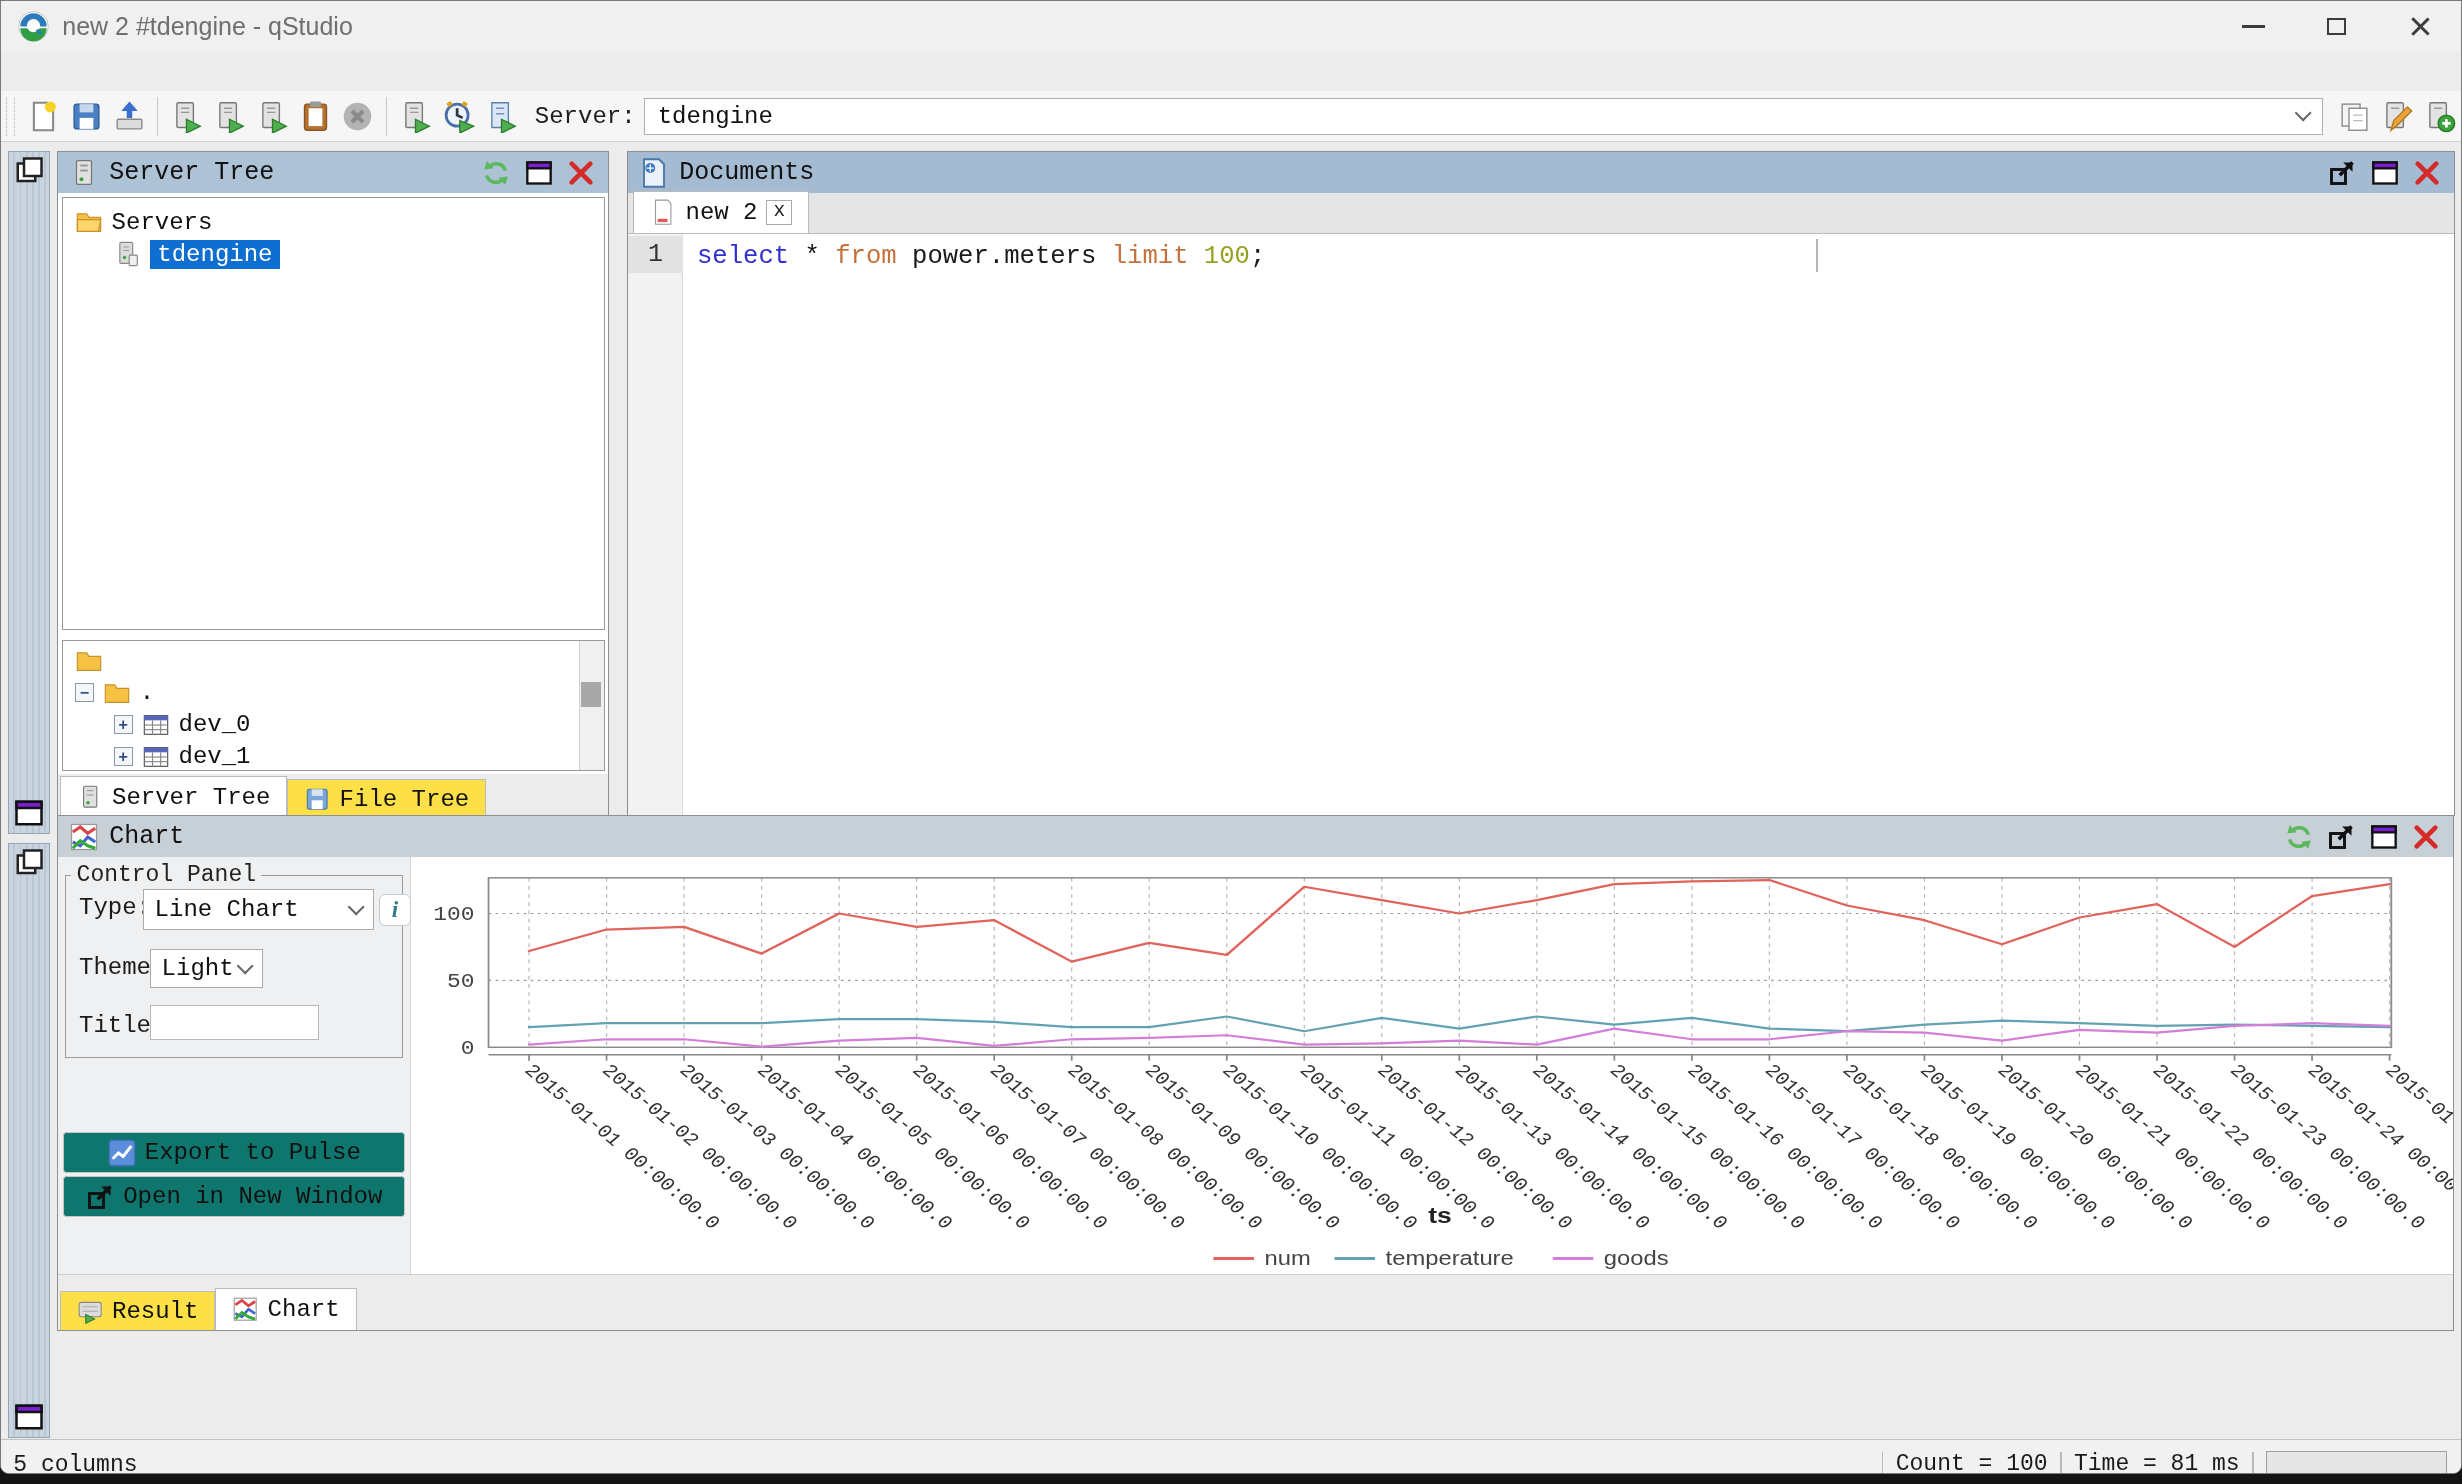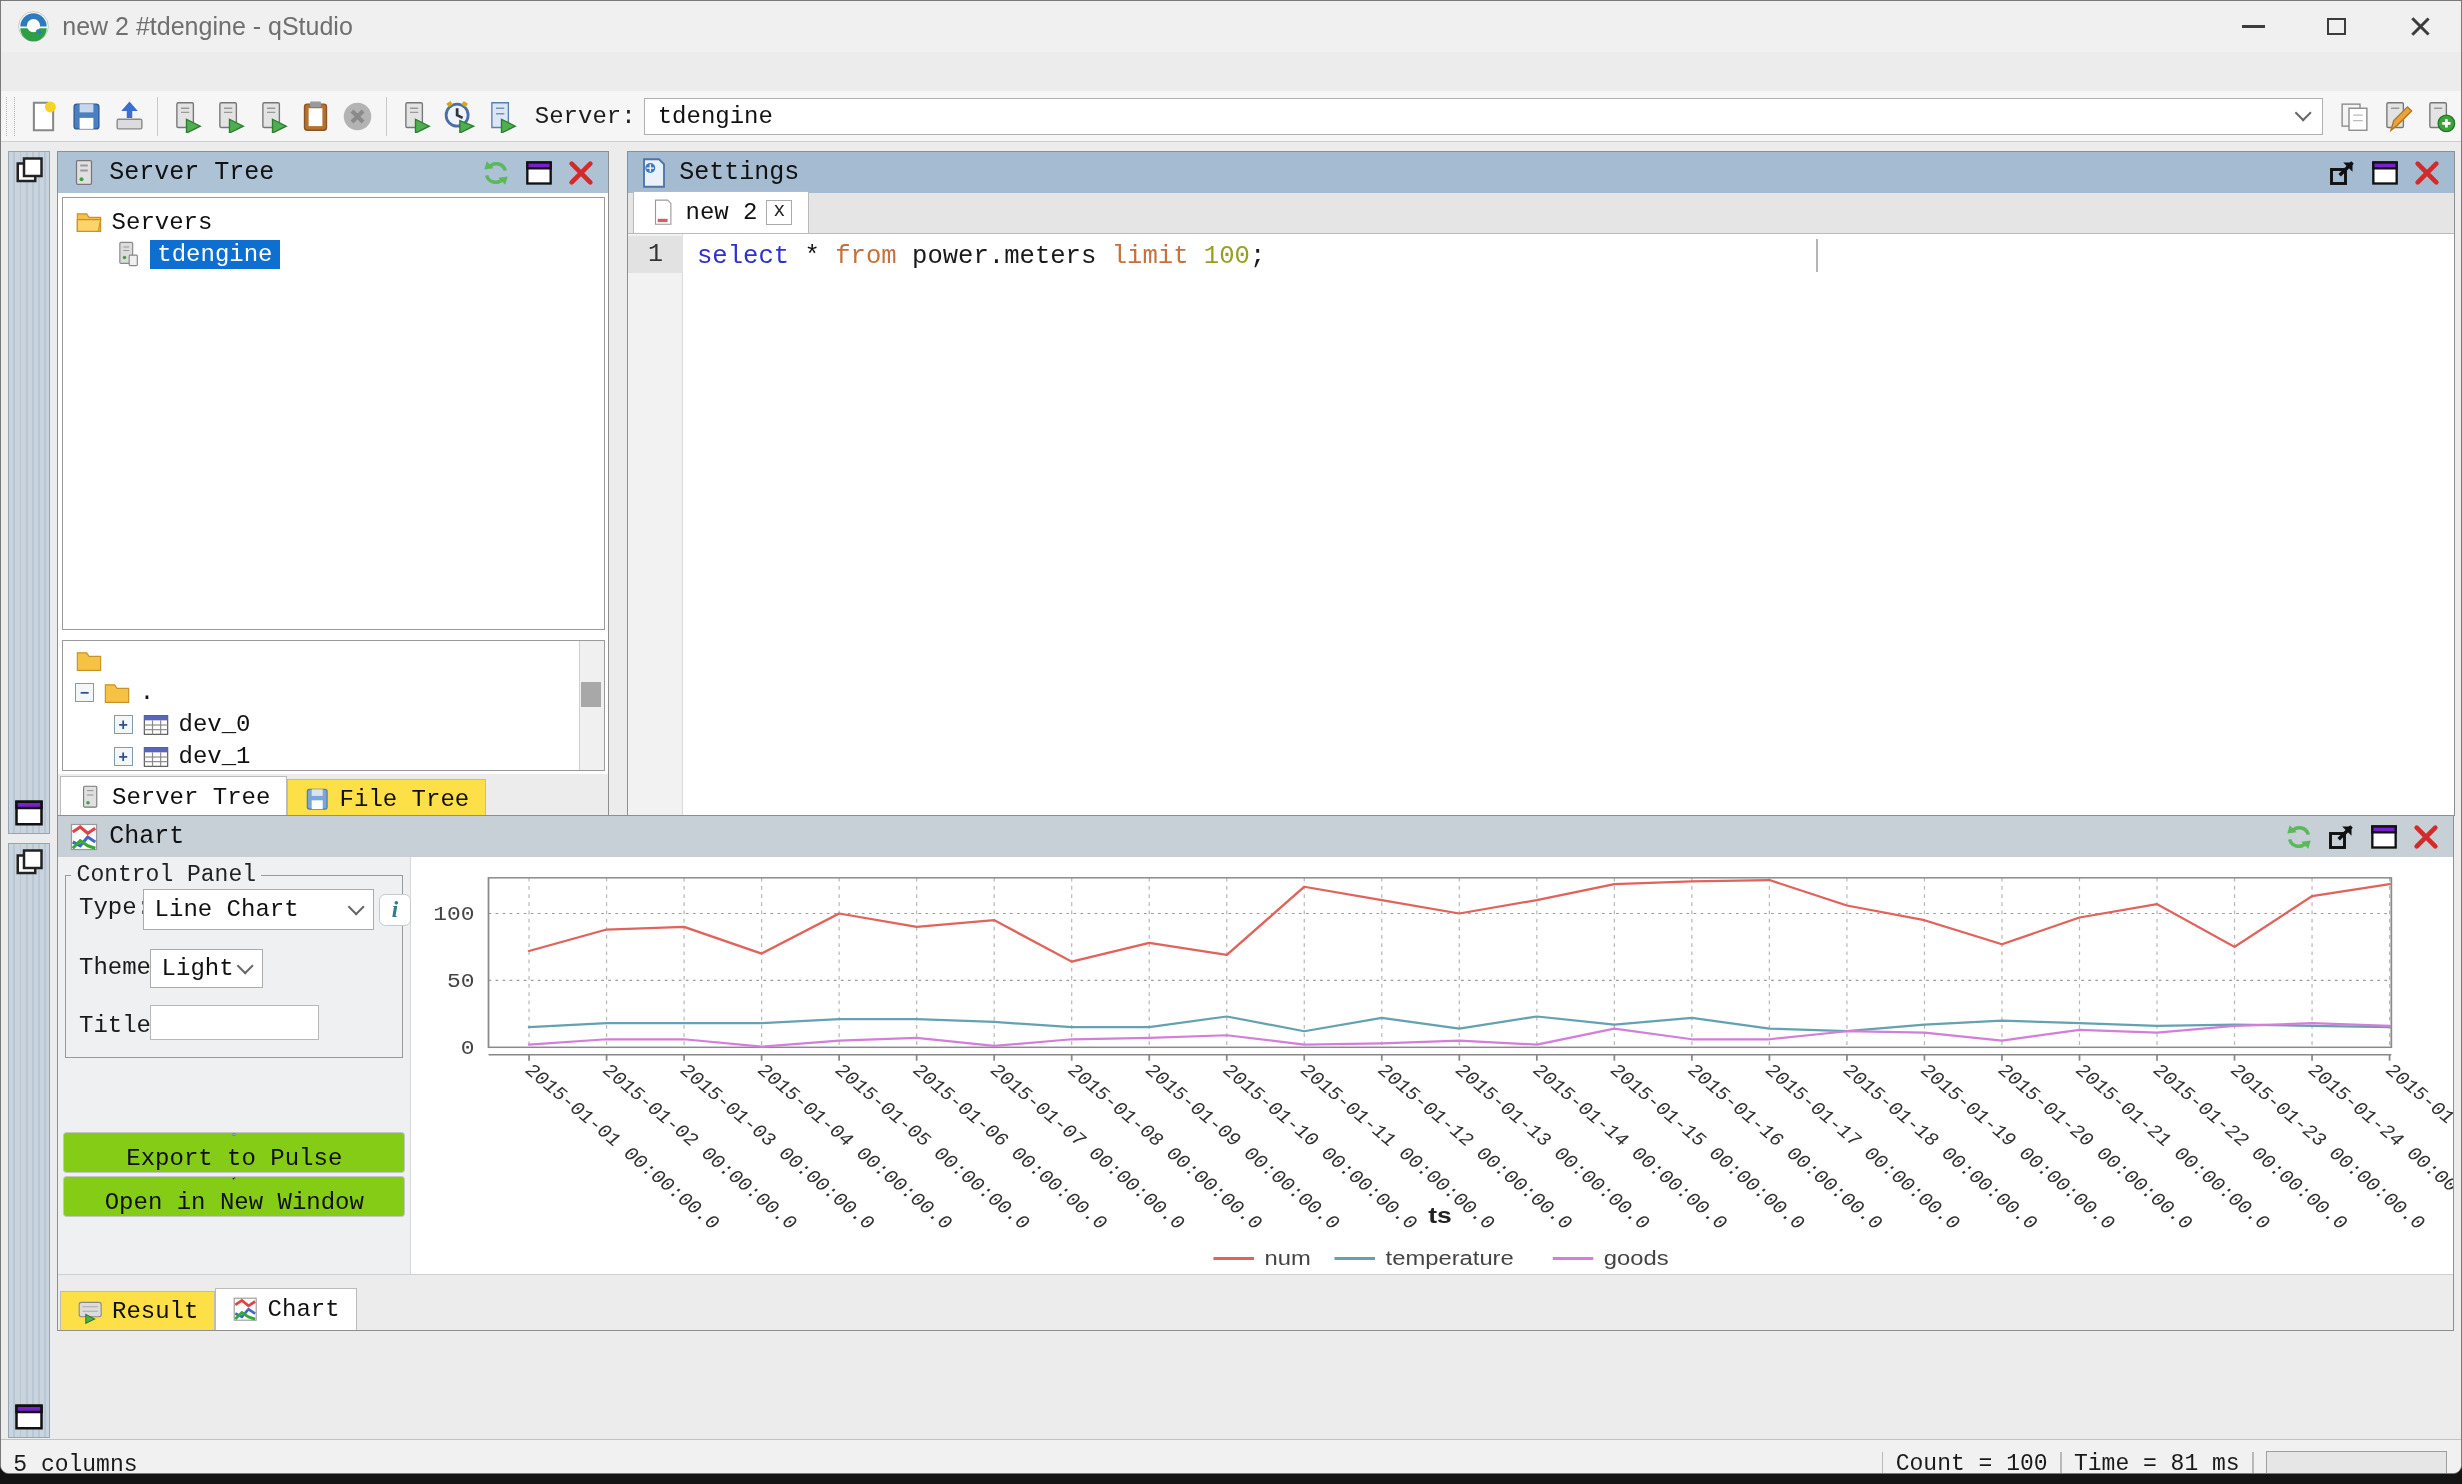--- a/index.html
+++ b/index.html
@@ -77,21 +77,21 @@
   
   .chart-body { flex:1; display:flex; min-height:0; }
   .ctrl { width:353px; background:#eef0f2; border-right:0.9px solid #d7d7d7; position:relative; font-family:"Liberation Mono",monospace; flex:none; }
   fieldset.cp { position:absolute; left:7px; top:5.3px; width:338px; height:196px; border:0.9px solid #9a9a9a; }
   fieldset.cp legend { font-size:23px; color:#222; padding:0 5.3px; margin-left:5.3px; font-family:"Liberation Mono",monospace; }
   .frow { position:absolute; display:flex; align-items:center; gap:0; }
   .flabel { font-size:24px; color:#1a1a1a; }
   .combo { background:#fff; border:0.9px solid #ababab; display:flex; align-items:center; padding:0 10.6px; font-size:24px; color:#111; }
   .txtinput { background:#fff; border:1.8px solid #b8b8b8; }
   .info-btn { width:32px; height:32px; border:0.9px solid #c3cbd0; border-radius:6.2px; background:#fff; display:flex; align-items:center; justify-content:center; font:bold italic 23px "Liberation Serif",serif; color:#2e7d8a; }
-  .cp-btn { position:absolute; left:5.3px; width:342px; height:41px; background:#84cc16; border:0.9px solid #c5c5c5; border-radius:3.5px; display:flex; align-items:center; justify-content:center; gap:9px; font-size:24px; color:#111; font-family:"Liberation Mono",monospace;flex-direction:column; }
+  .cp-btn { position:absolute; left:5.3px; width:342px; height:41px; background:#0f766e; border:0.9px solid #c5c5c5; border-radius:3.5px; display:flex; align-items:center; justify-content:center; gap:9px; font-size:24px; color:#111; font-family:"Liberation Mono",monospace; }
   .cp-btn svg { width:28px; height:28px; }
 
   .chart-area { flex:1; background:#fff; position:relative; }
   #chart-svg { width:100%; height:100%; display:block; }
   .xlab { font:24px "Liberation Mono", monospace; fill:#333; }
   .ylab { font:26px "Liberation Mono", monospace; fill:#444; }
   .tslab { font:bold 30px "Liberation Sans", sans-serif; fill:#222; }
   .lgtext { font:27px "Liberation Sans", sans-serif; fill:#444; }
 
   .bottom-tabs { height:56px; background:#ececec; border-top:0.9px solid #cfcfcf; display:flex; align-items:flex-end; padding-left:1.8px; flex:none; }
@@ -372,21 +372,21 @@
     </div>
   </div>
 
   <div class="panel" style="left:626px; top:150px; width:1828px; height:665px;">
     <div class="phdr hdr-blue2">
       <svg class="hicon" viewBox="0 0 24 24">
           <path d="M4 1h12l4 4v18H4z" fill="#eaf1fa" stroke="#4a77a8" stroke-width="1.5"></path>
           <circle cx="9" cy="8" r="4" fill="#3a7abf"></circle>
           <path d="M9 5v6M6 8h6" stroke="#fff"></path>
         </svg>
-      <span class="phdr-title">Settings</span>
+      <span class="phdr-title">Documents</span>
       <span class="spacer"></span>
       <div class="hbtn">
         <svg viewBox="0 0 24 24">
             <rect x="3" y="9" width="12" height="12" fill="none" stroke="#111" stroke-width="2.5"></rect>
             <path d="M10 14L21 3" stroke="#111" stroke-width="3"></path>
             <polygon points="13,3 21,3 21,11" fill="#111"></polygon>
           </svg>
       </div>
       <div class="hbtn">
         <svg viewBox="0 0 24 24">

